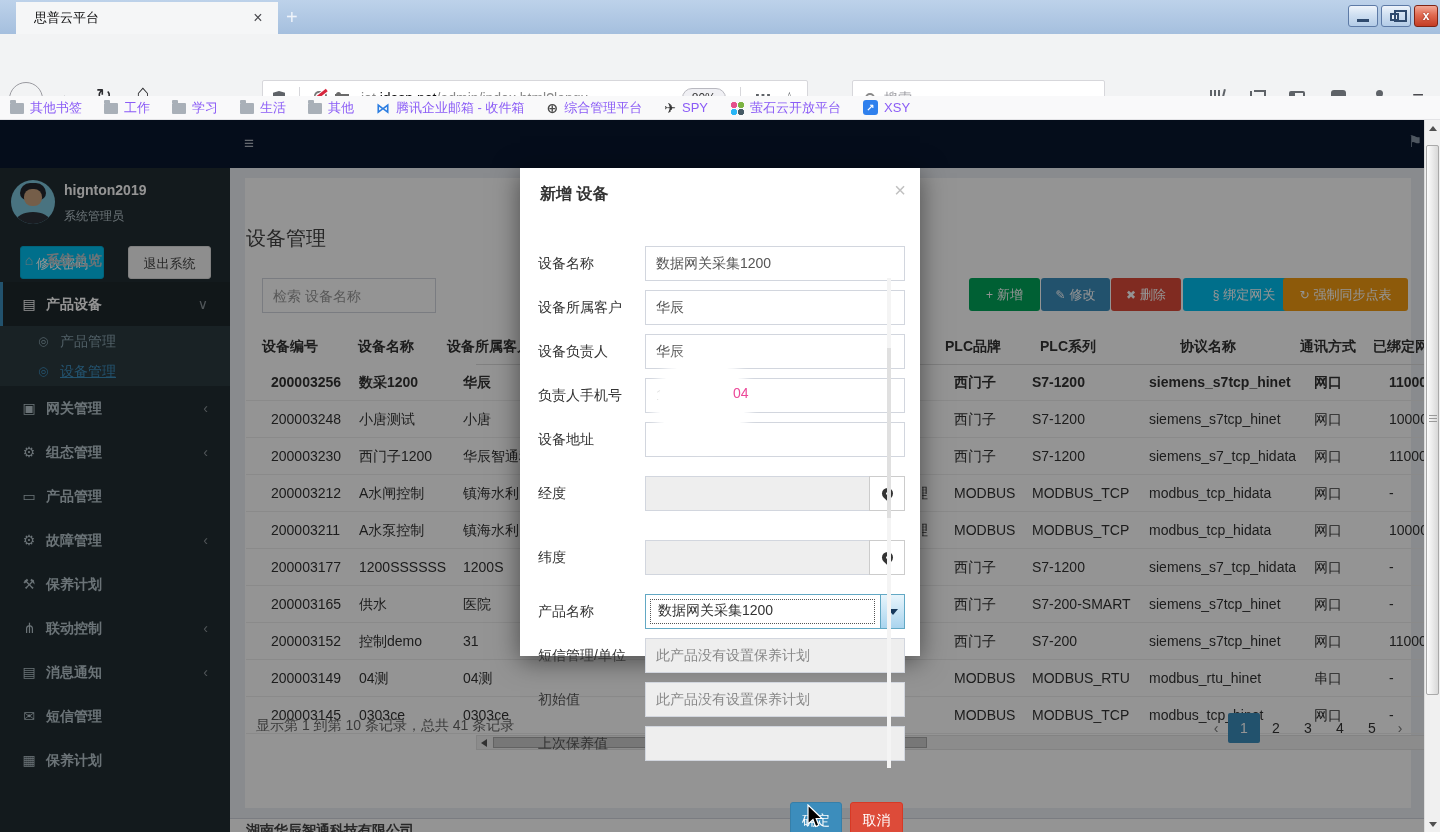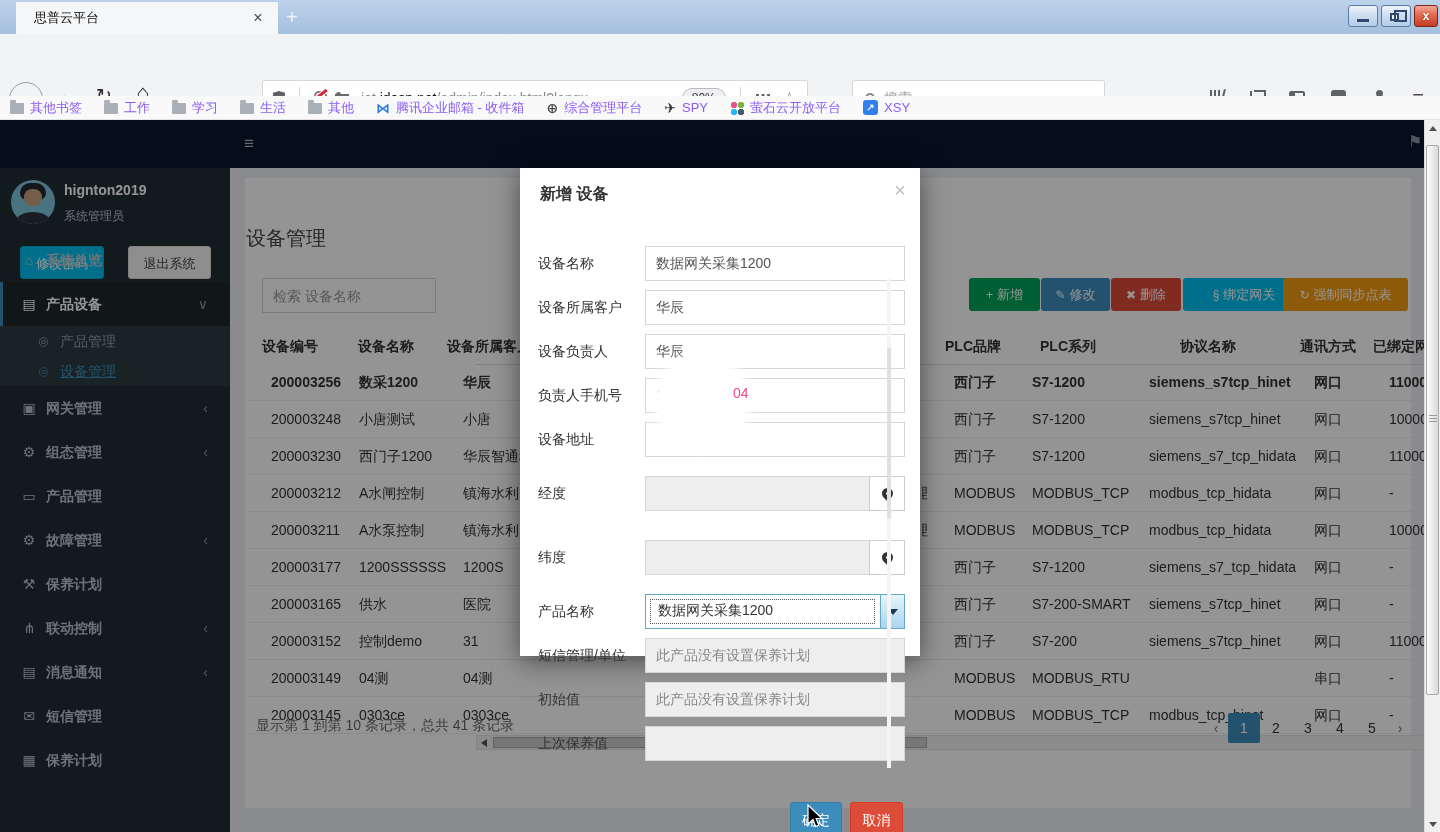--- a/index.html
+++ b/index.html
@@ -474,20 +474,21 @@
             <span class="td" style="left: 903px; width: 162px;">siemens_s7tcp_hinet</span>
             <span class="td" style="left: 1068px; width: 60px;">网口</span>
             <span class="td" style="left: 1143px; width: 55px;">110000</span>
           </div>
           <div class="trow" style="left: 16px; top: 492px; width: 1189px;">
             <span class="td" style="left: 25px; width: 90px;">200003149</span>
             <span class="td" style="left: 113px; width: 104px;">04测</span>
             <span class="td" style="left: 217px; width: 160px;">04测</span>
             <span class="td" style="left: 708px; width: 80px;">MODBUS</span>
             <span class="td" style="left: 786px; width: 112px;">MODBUS_RTU</span>
+            <span class="td" style="left: 903px; width: 162px;">modbus_rtu_hinet</span>
             <span class="td" style="left: 1068px; width: 60px;">串口</span>
             <span class="td" style="left: 1143px; width: 55px;">-</span>
           </div>
           <div class="trow" style="left: 16px; top: 529px; width: 1189px;">
             <span class="td" style="left: 25px; width: 90px;">200003145</span>
             <span class="td" style="left: 113px; width: 104px;">0303ce</span>
             <span class="td" style="left: 217px; width: 160px;">0303ce</span>
             <span class="td" style="left: 708px; width: 80px;">MODBUS</span>
             <span class="td" style="left: 786px; width: 112px;">MODBUS_TCP</span>
             <span class="td" style="left: 903px; width: 162px;">modbus_tcp_hinet</span>
@@ -504,20 +505,21 @@
       <div class="pager" id="pager">
           <span class="pg arrow">‹</span>
           <span class="pg active" style="background: rgb(60, 141, 188);">1</span>
           <span class="pg">2</span>
           <span class="pg">3</span>
           <span class="pg">4</span>
           <span class="pg">5</span>
           <span class="pg arrow">›</span>
         </div>
     </div>
+    <div class="app-footer">湖南华辰智通科技有限公司</div>
 
     <div class="overlay"></div>
 
     <div class="modal">
       <div class="modal-title">新增 设备</div>
       <div class="modal-x">×</div>
       <div id="modal-fields">
           <div class="m-label" style="top: 87px;">设备名称</div>
           <div class="m-input" style="top: 78px;">数据网关采集1200</div>
           <div class="m-label" style="top: 131px;">设备所属客户</div>

